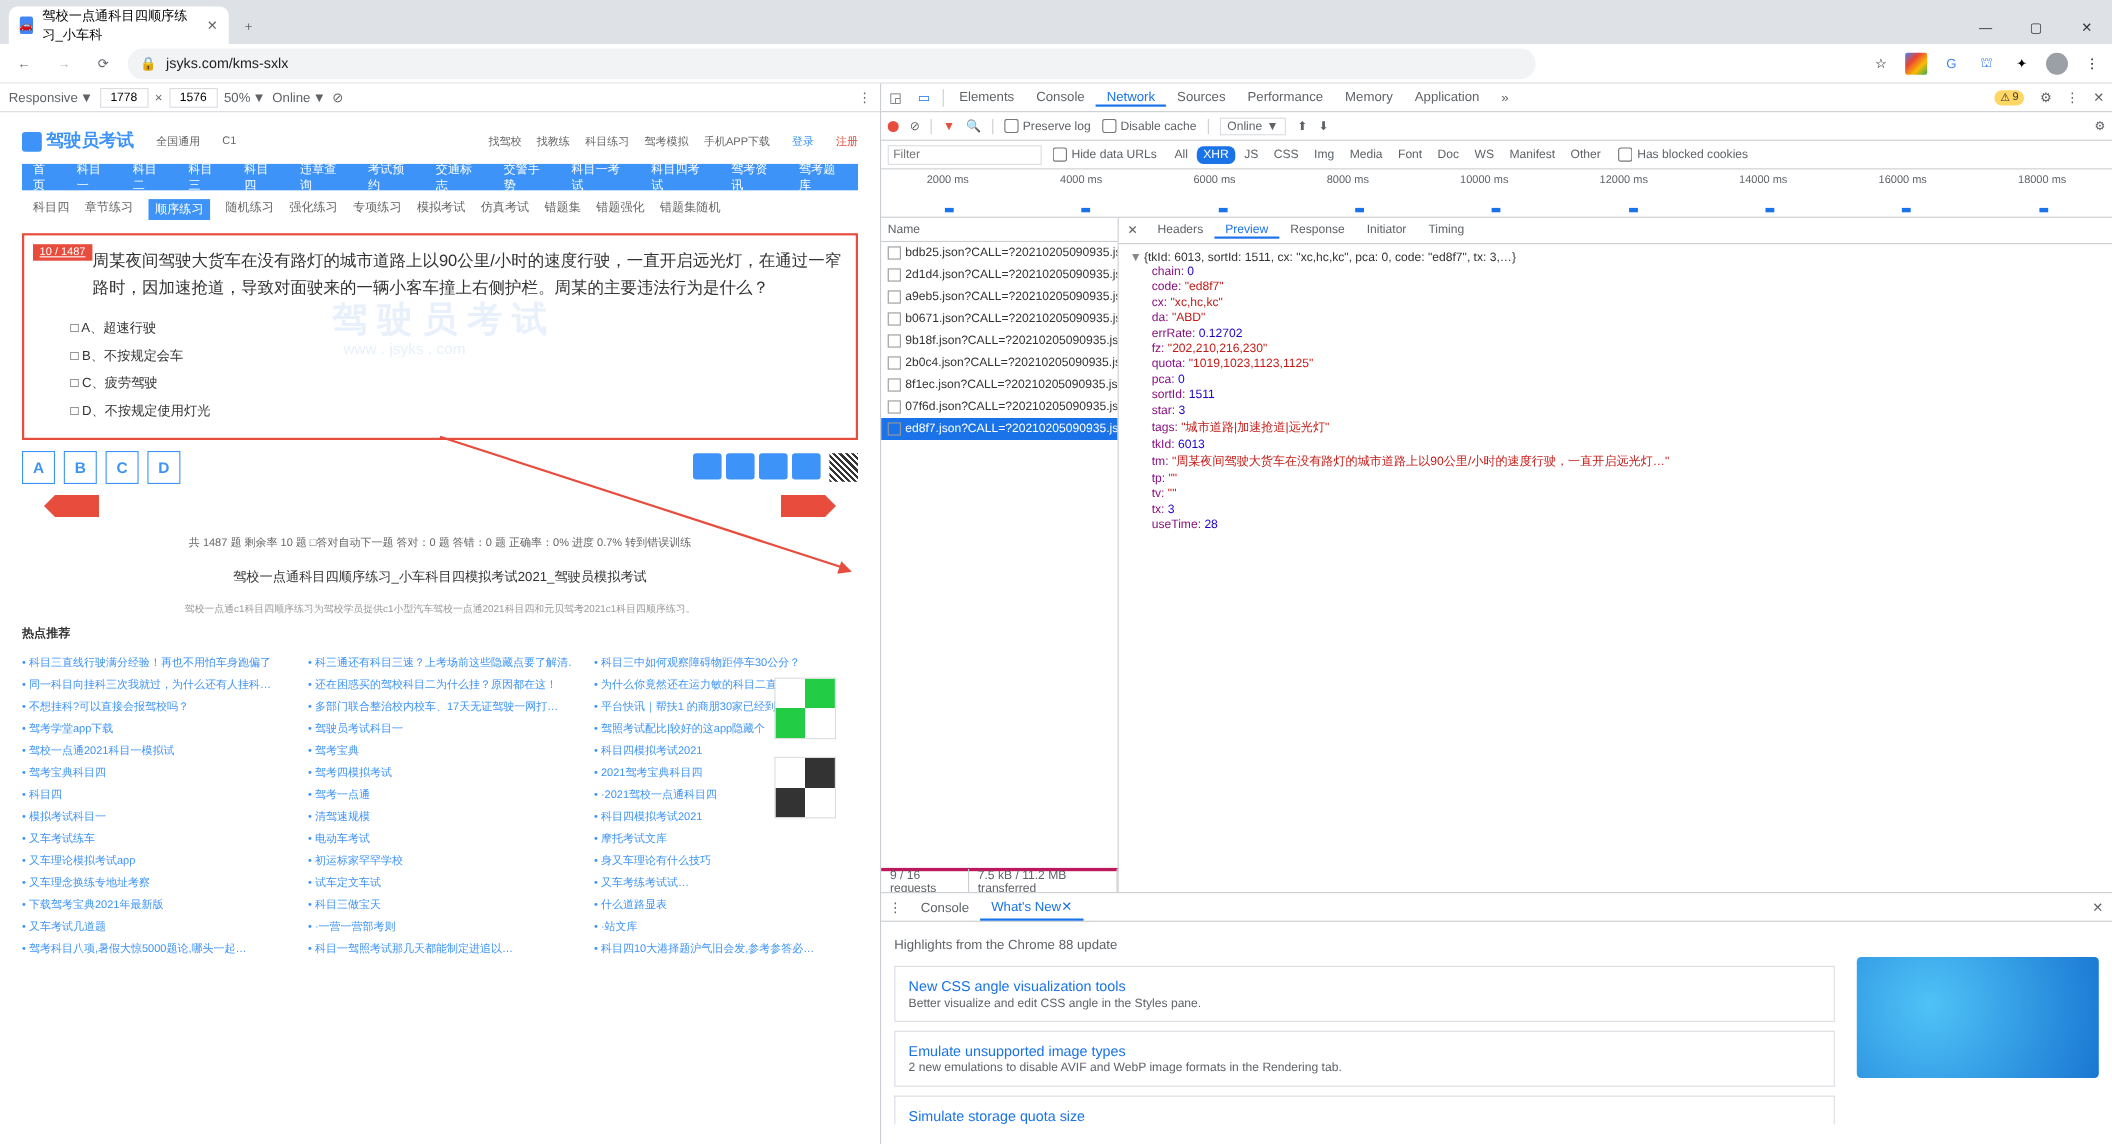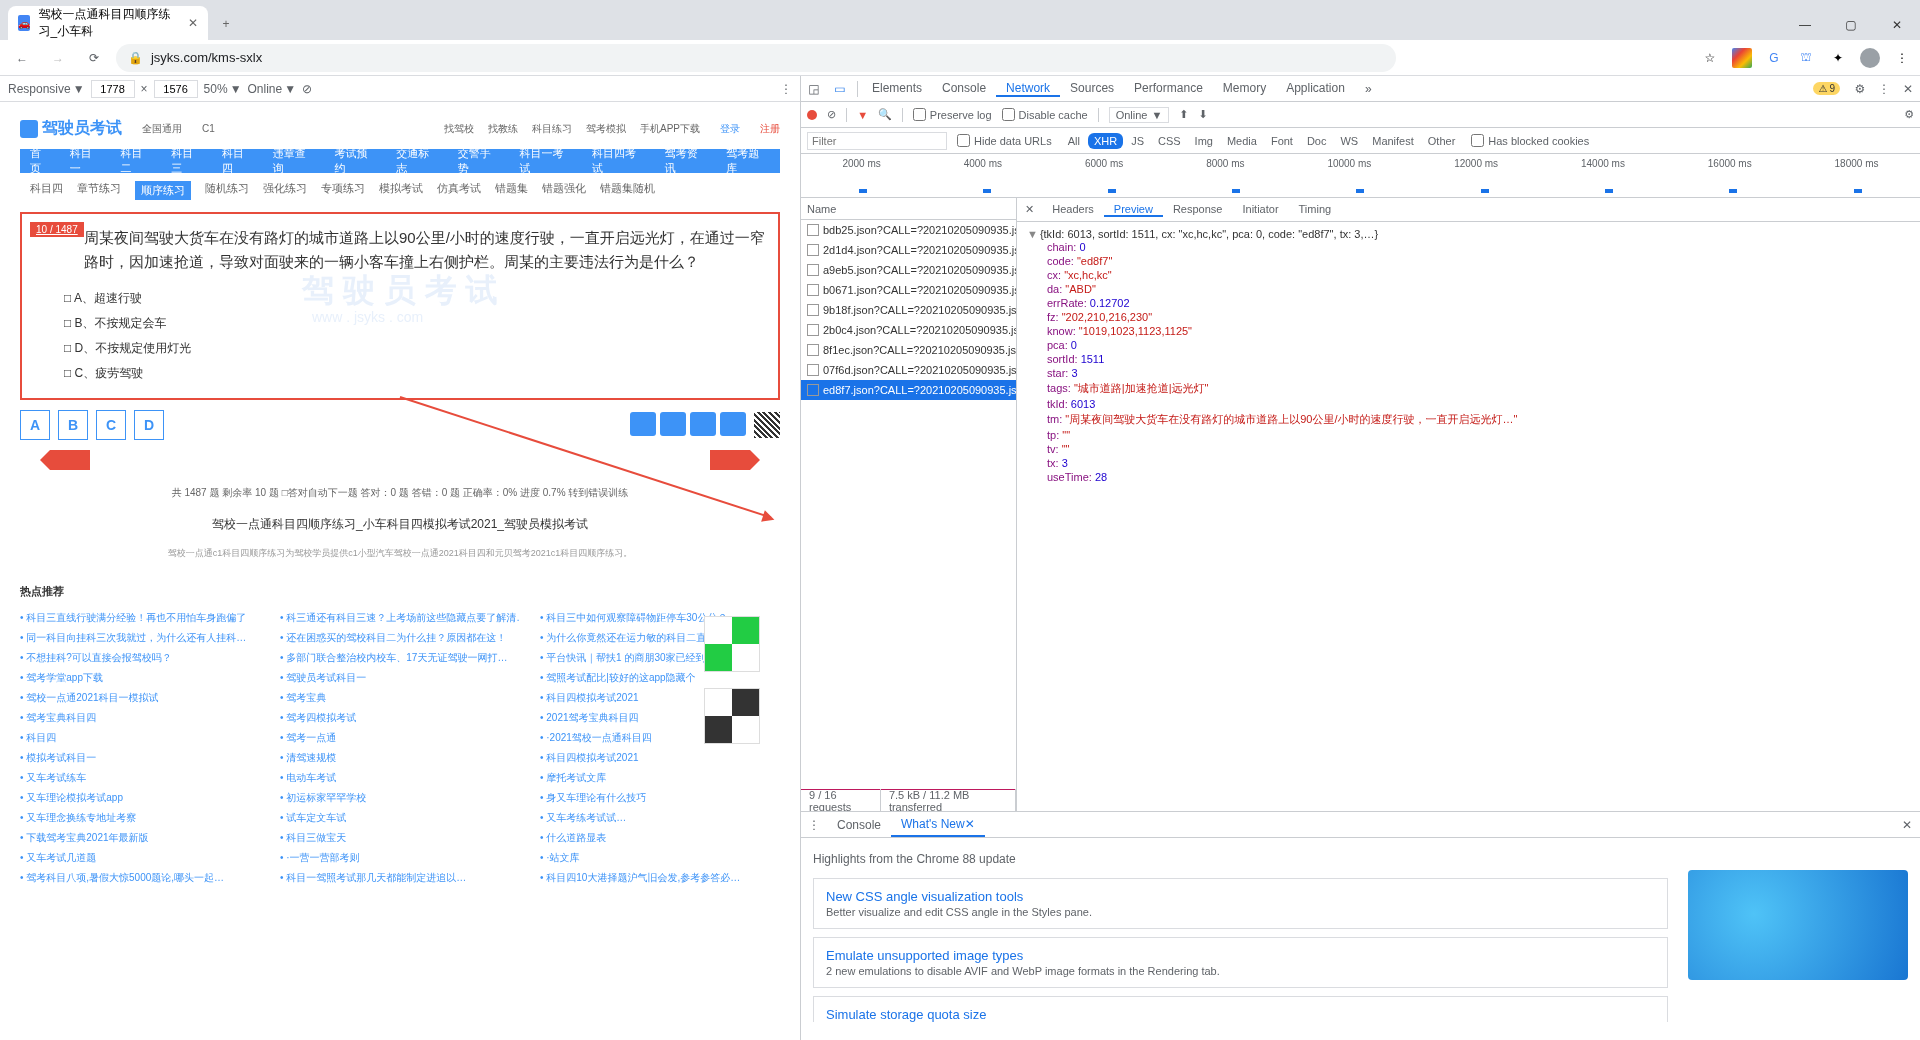--- a/index.html
+++ b/index.html
@@ -66,21 +66,21 @@
 .arrow { width: 40px; height: 20px; background: #e74c3c; position: relative; }
 .arrow-left::before { content: ''; position: absolute; right: 100%; border: 10px solid transparent; border-right-color: #e74c3c; }
 .arrow-right::after { content: ''; position: absolute; left: 100%; border: 10px solid transparent; border-left-color: #e74c3c; }
 .red-line { position: absolute; border-top: 2px solid #e74c3c; width: 390px; top: 320px; left: 400px; transform: rotate(18deg); transform-origin: left center; pointer-events: none; }
 .red-line::after { content: ''; position: absolute; right: -10px; top: -6px; border: 6px solid transparent; border-left: 12px solid #e74c3c; }
 
 .stats-line { text-align: center; font-size: 10px; color: #666; padding: 6px 0; }
 .page-title-line { text-align: center; font-size: 12px; color: #333; padding: 10px 0; }
 .page-desc { text-align: center; font-size: 9px; color: #999; padding: 4px 0; }
 
-.hot-section { margin-top: 16px; }
+.hot-section { }
 .hot-title { font-size: 11px; color: #333; padding: 4px 0; font-weight: bold; }
 .hot-grid { display: grid; grid-template-columns: repeat(3, 1fr); gap: 6px 20px; margin-top: 8px; }
 .hot-item { font-size: 10px; color: #3d93f7; white-space: nowrap; overflow: hidden; }
 .hot-item::before { content: '• '; }
 .qr-big { position: absolute; right: 40px; top: 540px; width: 56px; height: 56px; background: repeating-conic-gradient(#2c4 0 25%, #fff 0 50%); border: 1px solid #ddd; }
 .qr-big2 { position: absolute; right: 40px; top: 612px; width: 56px; height: 56px; background: repeating-conic-gradient(#333 0 25%, #fff 0 50%); border: 1px solid #ddd; }
 
 
 .dt-tabs { height: 26px; border-bottom: 1px solid #cacdd1; display: flex; align-items: center; font-size: 12px; color: #5f6368; }
 .dt-tab-icon { width: 26px; height: 26px; display: flex; align-items: center; justify-content: center; }
@@ -109,21 +109,21 @@
 .dt-timeline-marks { position: absolute; bottom: 4px; left: 0; right: 0; display: flex; justify-content: space-around; }
 .dt-mark { width: 8px; height: 4px; background: #1a73e8; }
 
 .dt-body { flex: 1; display: flex; overflow: hidden; }
 .dt-requests { width: 216px; border-right: 1px solid #cacdd1; display: flex; flex-direction: column; }
 .dt-req-header { height: 22px; border-bottom: 1px solid #cacdd1; padding: 0 6px; display: flex; align-items: center; font-size: 11px; color: #5f6368; }
 .dt-req-list { flex: 1; overflow-y: auto; }
 .dt-req-item { height: 20px; display: flex; align-items: center; padding: 0 6px; gap: 4px; font-size: 11px; color: #333; white-space: nowrap; overflow: hidden; }
 .dt-req-item.selected { background: #1a73e8; color: #fff; }
 .dt-req-icon { width: 12px; height: 12px; border: 1px solid #999; flex-shrink: 0; }
-.dt-req-footer { height: 22px; border-top: 1px solid #be185d; display: flex; align-items: center; font-size: 11px; color: #5f6368; }
+.dt-req-footer { height: 22px; border-top: 3px solid #be185d; display: flex; align-items: center; font-size: 11px; color: #5f6368; }
 .dt-req-footer span { padding: 0 8px; border-right: 1px solid #cacdd1; }
 
 .dt-detail { flex: 1; display: flex; flex-direction: column; }
 .dt-detail-tabs { height: 24px; border-bottom: 1px solid #cacdd1; display: flex; align-items: center; font-size: 11px; color: #5f6368; gap: 0; }
 .dt-detail-tab { padding: 0 10px; height: 100%; display: flex; align-items: center; }
 .dt-detail-tab.active { color: #1a73e8; border-bottom: 2px solid #1a73e8; }
 .dt-detail-close { padding: 0 8px; }
 
 .dt-preview { flex: 1; padding: 6px 10px; font-family: Consolas, monospace; font-size: 11px; color: #333; overflow: auto; white-space: nowrap; }
 .dt-preview .k { color: #881280; }
@@ -242,22 +242,22 @@
         </div>
 
       <div class="question-box">
         <div class="q-badge">10 / 1487</div>
         <div class="q-text">周某夜间驾驶大货车在没有路灯的城市道路上以90公里/小时的速度行驶，一直开启远光灯，在通过一窄路时，因加速抢道，导致对面驶来的一辆小客车撞上右侧护栏。周某的主要违法行为是什么？</div>
         <div class="watermark">驾 驶 员 考 试</div>
         <div class="watermark-sub">www . jsyks . com</div>
         <div class="q-options" id="q-options">
             <div class="q-option">□ A、超速行驶</div>
             <div class="q-option">□ B、不按规定会车</div>
+            <div class="q-option">□ C、疲劳驾驶</div>
             <div class="q-option">□ D、不按规定使用灯光</div>
-            <div class="q-option">□ C、疲劳驾驶</div>
           </div>
       </div>
 
       <div class="answer-btns">
         <div id="ans-btns" style="display:flex;gap:8px">
             <div class="ans-btn">A</div>
             <div class="ans-btn">B</div>
             <div class="ans-btn">C</div>
             <div class="ans-btn">D</div>
           </div>
@@ -487,21 +487,21 @@
             </div>
         </div>
         <div class="dt-preview">
           <div><span class="dt-tree-toggle">▼</span><span>{tkId: 6013, sortId: 1511, cx: "xc,hc,kc", pca: 0, code: "ed8f7", tx: 3,…}</span></div>
           <div class="dt-preview-line"><span class="k">chain: </span><span class="n">0</span></div>
           <div class="dt-preview-line"><span class="k">code: </span><span class="s">"ed8f7"</span></div>
           <div class="dt-preview-line"><span class="k">cx: </span><span class="s">"xc,hc,kc"</span></div>
           <div class="dt-preview-line"><span class="k">da: </span><span class="s">"ABD"</span></div>
           <div class="dt-preview-line"><span class="k">errRate: </span><span class="n">0.12702</span></div>
           <div class="dt-preview-line"><span class="k">fz: </span><span class="s">"202,210,216,230"</span></div>
-          <div class="dt-preview-line"><span class="k">know: </span><span class="s">"1019,1023,1123,1125"</span></div>
+          <div class="dt-preview-line"><span class="k">quota: </span><span class="s">"1019,1023,1123,1125"</span></div>
           <div class="dt-preview-line"><span class="k">pca: </span><span class="n">0</span></div>
           <div class="dt-preview-line"><span class="k">sortId: </span><span class="n">1511</span></div>
           <div class="dt-preview-line"><span class="k">star: </span><span class="n">3</span></div>
           <div class="dt-preview-line"><span class="k">tags: </span><span class="s">"城市道路|加速抢道|远光灯"</span></div>
           <div class="dt-preview-line"><span class="k">tkId: </span><span class="n">6013</span></div>
           <div class="dt-preview-line"><span class="k">tm: </span><span class="s">"周某夜间驾驶大货车在没有路灯的城市道路上以90公里/小时的速度行驶，一直开启远光灯…"</span></div>
           <div class="dt-preview-line"><span class="k">tp: </span><span class="s">""</span></div>
           <div class="dt-preview-line"><span class="k">tv: </span><span class="s">""</span></div>
           <div class="dt-preview-line"><span class="k">tx: </span><span class="n">3</span></div>
           <div class="dt-preview-line"><span class="k">useTime: </span><span class="n">28</span></div>

